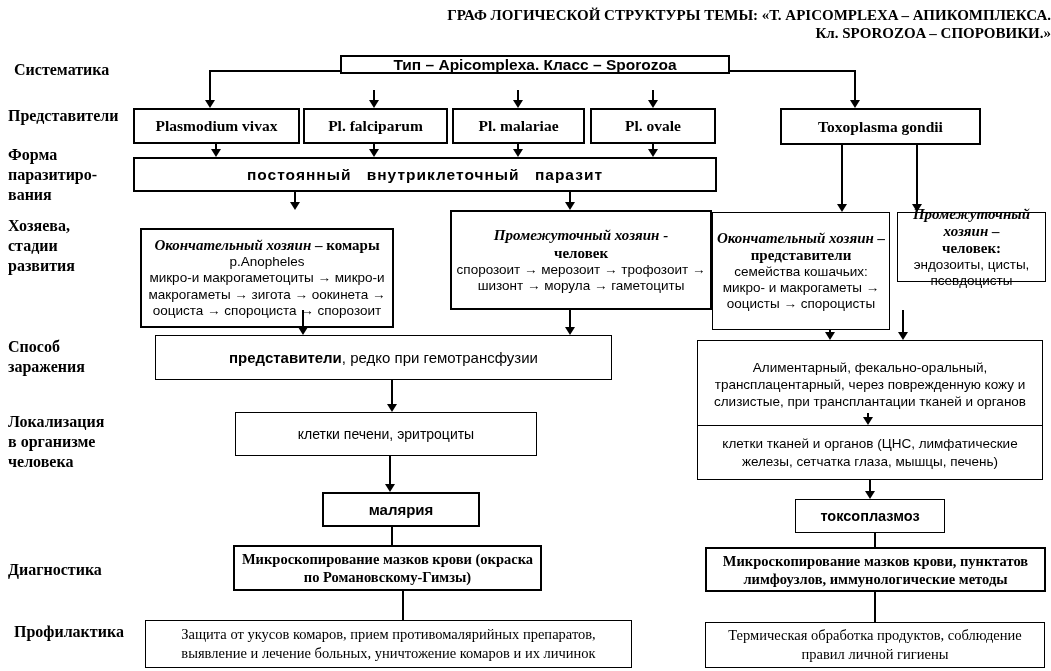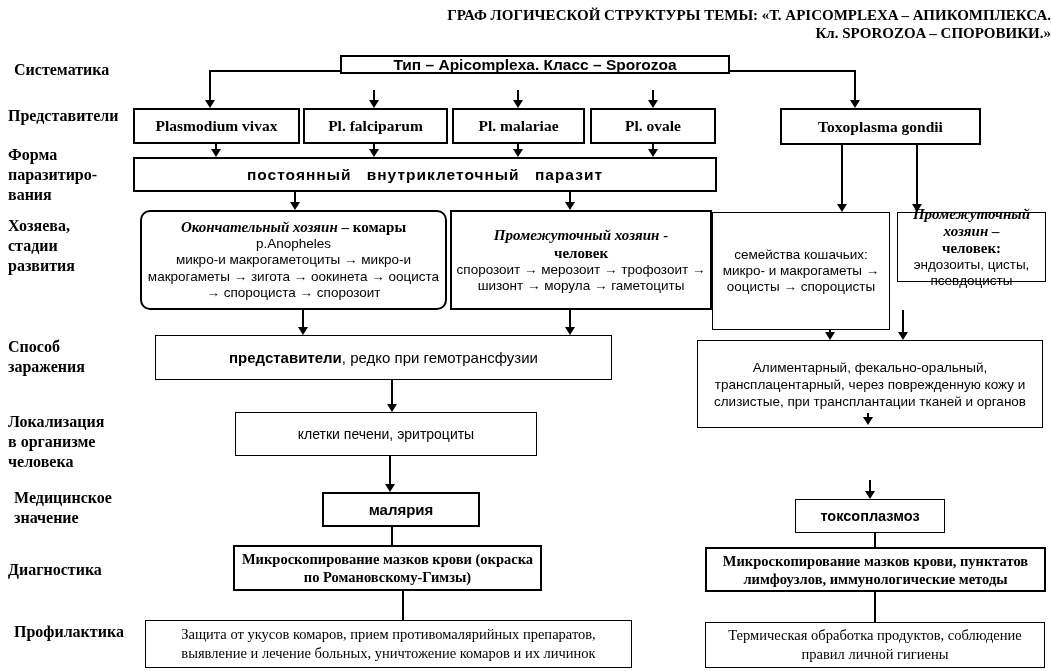--- a/index.html
+++ b/index.html
@@ -41,71 +41,72 @@
 паразитиро-
 вания</div>
   <div class="rowlabel" style="left:8px;top:216px;">Хозяева,
 стадии
 развития</div>
   <div class="rowlabel" style="left:8px;top:337px;">Способ
 заражения</div>
   <div class="rowlabel" style="left:8px;top:412px;">Локализация
 в организме
 человека</div>
-  <div class="rowlabel" style="left:14px;top:488px;">Медицинское
-значение</div>
   <div class="rowlabel" style="left:8px;top:560px;">Диагностика</div>
   <div class="rowlabel" style="left:14px;top:622px;">Профилактика</div>
 
   <div class="box b2 sans bold" style="left:340px;top:55px;width:390px;height:19px;font-size:15.5px;">Тип – Apicomplexa. Класс – Sporozoa</div>
 
   <div class="box b2 repbox" style="left:133px;top:108px;width:167px;height:36px;">Plasmodium vivax</div>
   <div class="box b2 repbox" style="left:303px;top:108px;width:145px;height:36px;">Pl. falciparum</div>
   <div class="box b2 repbox" style="left:452px;top:108px;width:133px;height:36px;">Pl. malariae</div>
   <div class="box b2 repbox" style="left:590px;top:108px;width:126px;height:36px;">Pl. ovale</div>
   <div class="box b2 repbox" style="left:780px;top:108px;width:201px;height:37px;">Toxoplasma gondii</div>
 
   <div class="box b2 sans bold" style="left:133px;top:157px;width:584px;height:35px;font-size:15.5px;word-spacing:10px;letter-spacing:1px;">постоянный внутриклеточный паразит</div>
 
-  <div class="box b2" style="left:140px;top:210px;width:307px;height:100px;border-radius:10px;">
+  <div class="box b2" style="left:140px;top:228px;width:254px;height:100px;">
     <div>
       <div class="hosthead"><span class="bi">Окончательный хозяин</span><span class="bold"> – комары</span></div>
       <div class="hostsub">р.Anopheles</div>
       <div class="hostbody">микро-и макрогаметоциты → микро-и макрогаметы → зигота → оокинета → ооциста → спороциста → спорозоит</div>
     </div>
   </div>
 
   <div class="box b2" style="left:450px;top:210px;width:262px;height:100px;">
     <div>
       <div class="hosthead"><span class="bi">Промежуточный хозяин -</span><br>
       <span class="bold">человек</span></div>
       <div class="hostbody">спорозоит → мерозоит → трофозоит → шизонт → морула → гаметоциты</div>
     </div>
   </div>
 
   <div class="box" style="left:712px;top:212px;width:178px;height:118px;">
     <div>
+      <div class="hosthead" style="line-height:17px;"><span class="bi">Окончательный хозяин –</span><br>
+      <span class="bold">представители</span></div>
       <div class="hostbody" style="line-height:16px;">семейства кошачьих: микро- и макрогаметы → ооцисты → спороцисты</div>
     </div>
   </div>
 
   <div class="box" style="left:897px;top:212px;width:149px;height:70px;">
     <div>
       <div class="hosthead" style="line-height:17px;"><span class="bi">Промежуточный хозяин –</span><br>
       <span class="bold">человек:</span></div>
       <div class="hostbody" style="line-height:16px;">эндозоиты, цисты, псевдоцисты</div>
     </div>
   </div>
 
   <div class="box sans" style="left:155px;top:335px;width:457px;height:45px;font-size:15px;">
     <span><span class="bold">представители</span><span>, редко при гемотрансфузии</span></span>
   </div>
   <div class="box sans" style="left:697px;top:340px;width:346px;height:88px;font-size:13.5px;line-height:17px;">Алиментарный, фекально-оральный, трансплацентарный, через поврежденную кожу и слизистые, при трансплантации тканей и органов</div>
 
   <div class="box sans" style="left:235px;top:412px;width:302px;height:44px;font-size:14px;">клетки печени, эритроциты</div>
+  <div class="box sans" style="left:697px;top:425px;width:346px;height:55px;font-size:13.5px;line-height:18px;">клетки тканей и органов (ЦНС, лимфатические железы, сетчатка глаза, мышцы, печень)</div>
 
   <div class="box b2 sans bold" style="left:322px;top:492px;width:158px;height:35px;font-size:15px;">малярия</div>
   <div class="box sans bold" style="left:795px;top:499px;width:150px;height:34px;font-size:14.5px;">токсоплазмоз</div>
 
   <div class="box b2 serif bold" style="left:233px;top:545px;width:309px;height:46px;font-size:14.5px;line-height:18px;">Микроскопирование мазков крови (окраска по Романовскому-Гимзы)</div>
   <div class="box b2 serif bold" style="left:705px;top:547px;width:341px;height:45px;font-size:14.5px;line-height:18px;">Микроскопирование мазков крови, пунктатов лимфоузлов, иммунологические методы</div>
 
   <div class="box serif" style="left:145px;top:620px;width:487px;height:48px;font-size:14.5px;line-height:19px;">Защита от укусов комаров, прием противомалярийных препаратов, выявление и лечение больных, уничтожение комаров и их личинок</div>
   <div class="box serif" style="left:705px;top:622px;width:340px;height:46px;font-size:14.5px;line-height:19px;">Термическая обработка продуктов, соблюдение правил личной гигиены</div>
 

